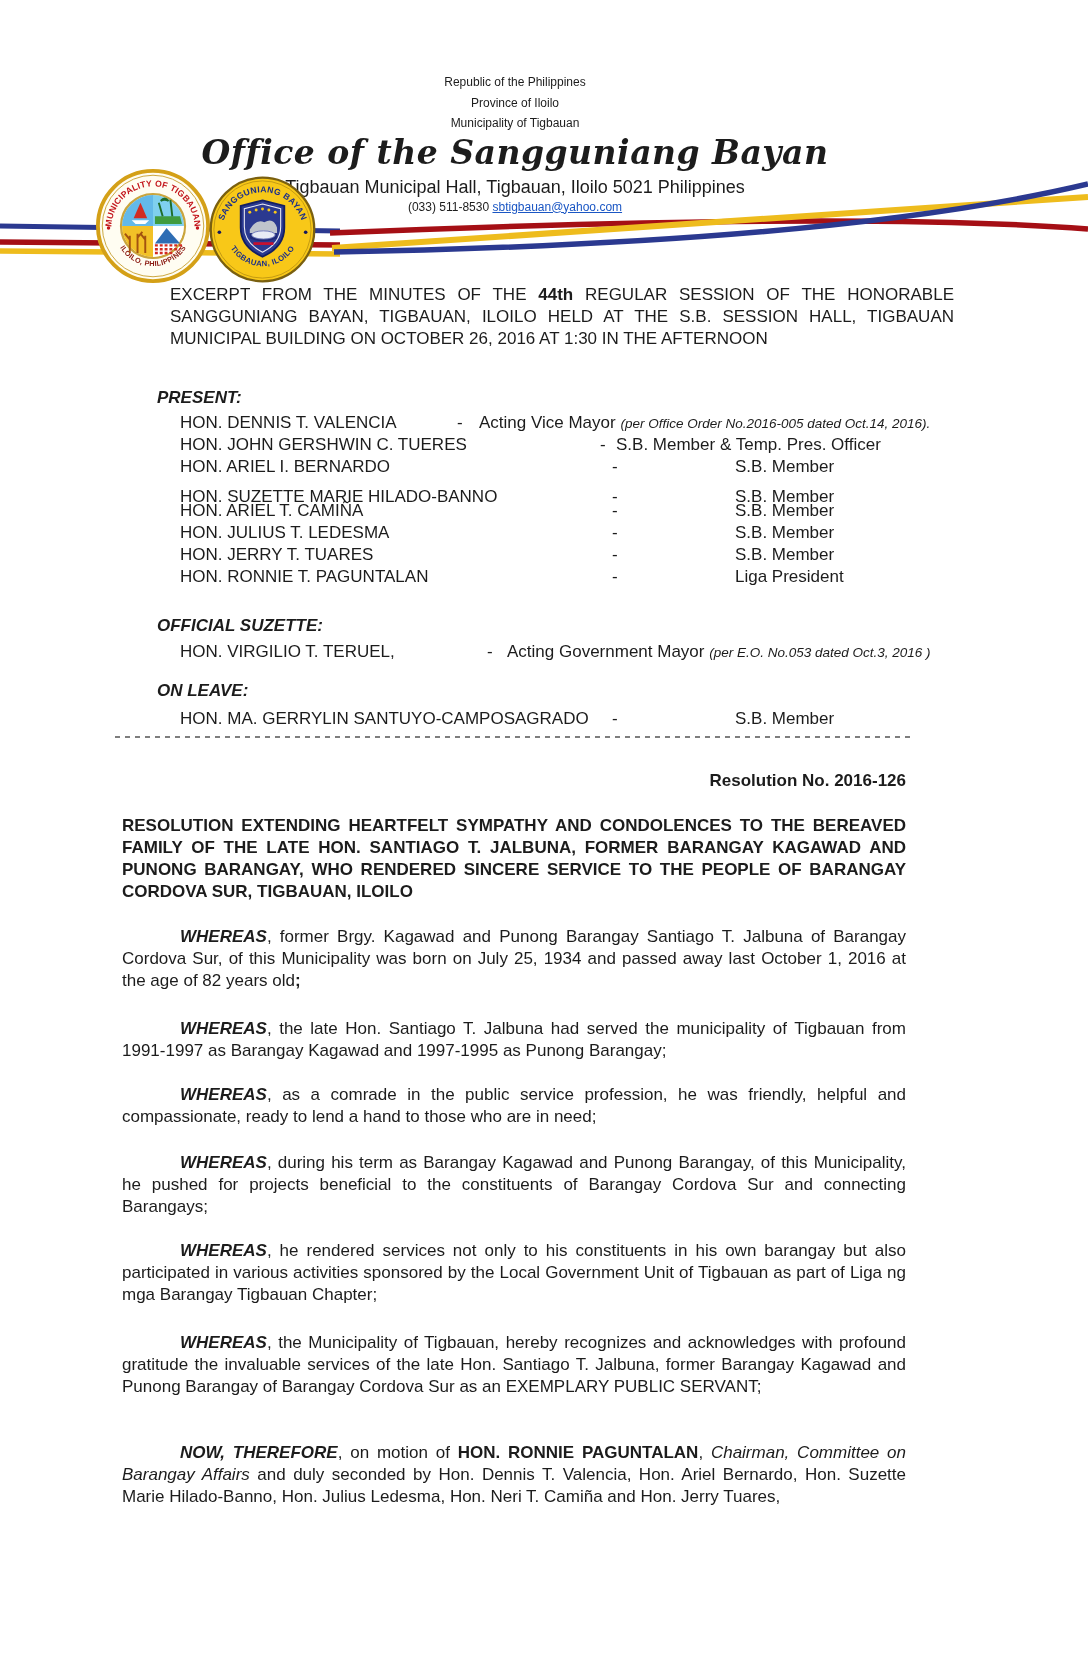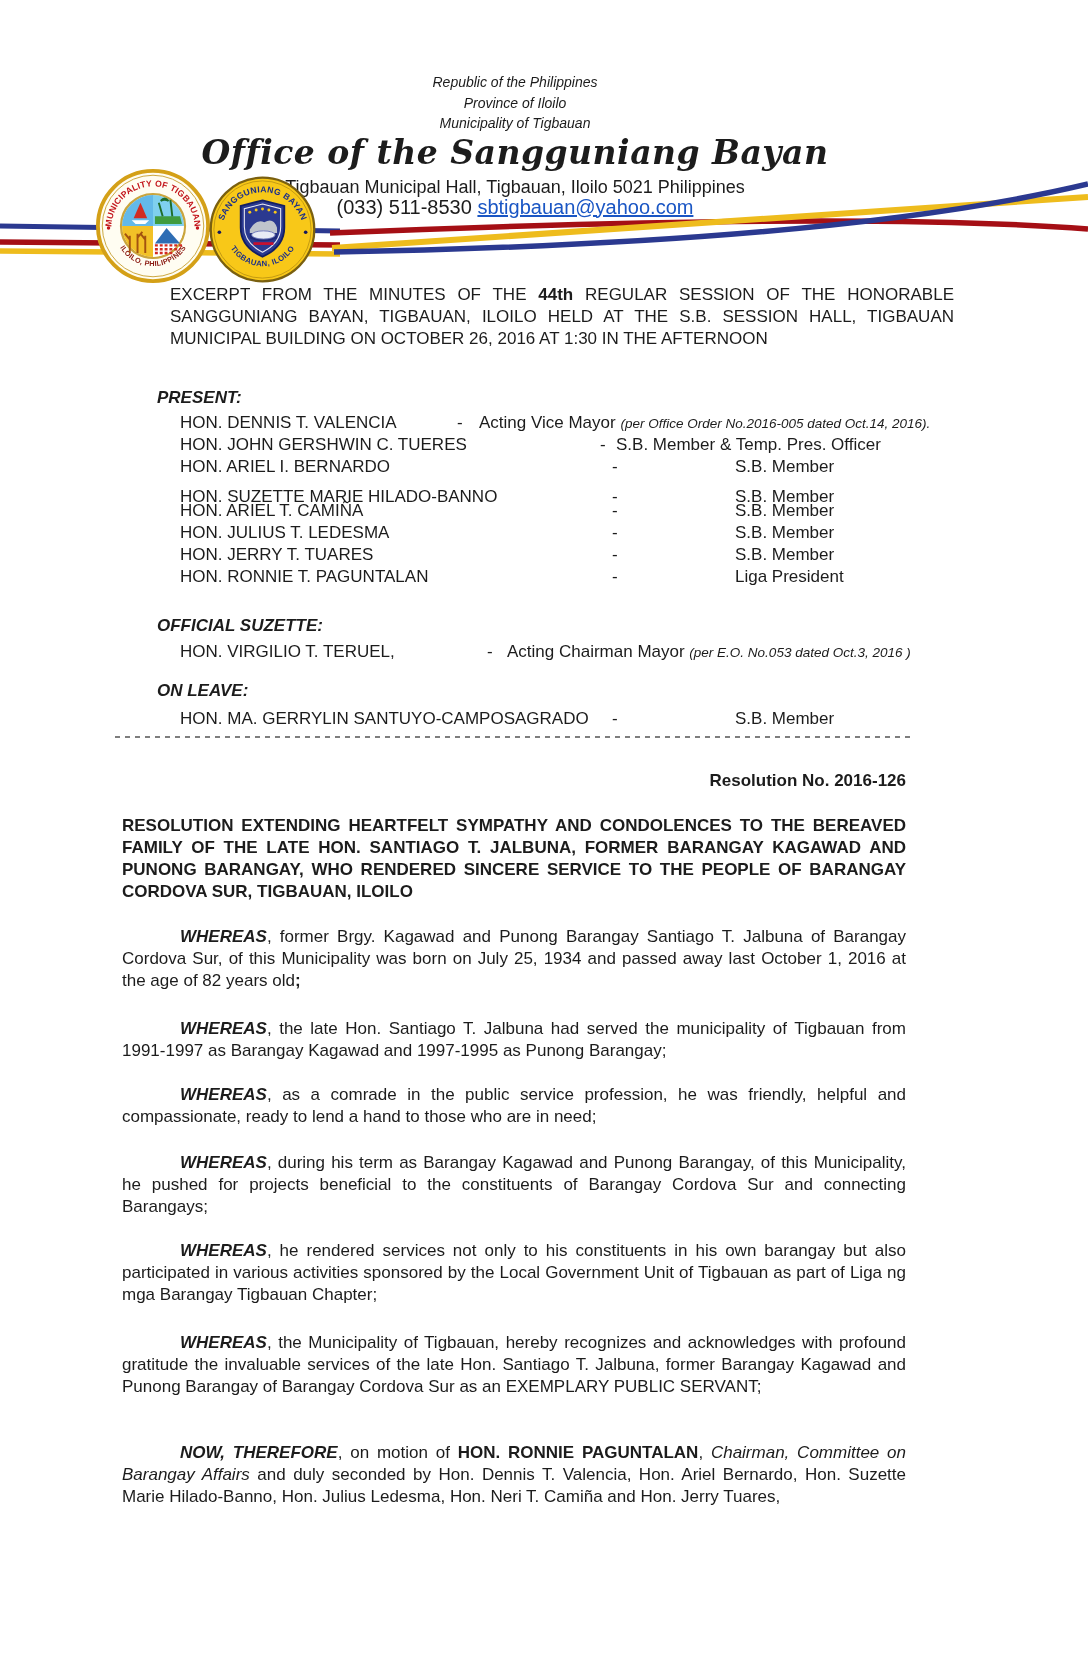--- a/index.html
+++ b/index.html
@@ -1,25 +1,25 @@
 <!DOCTYPE html>
 <html><head>
 <meta charset="utf-8">
 <style>
   html,body{margin:0;padding:0;background:#e8e8e8;}
   .page{position:relative;width:1088px;height:1664px;background:#ffffff;
         font-family:"Liberation Sans",sans-serif;color:#1c1c1c;overflow:hidden;margin:0 auto;}
 
   
   .header{position:absolute;left:0;top:72px;width:1030px;text-align:center;}
-  .hline{font-size:14px;line-height:20.5px;font-style:italic;}
+  .hline{font-size:12px;line-height:20.5px;}
   .office-title{font-family:"DejaVu Serif",serif;font-style:italic;font-weight:bold;
                 font-size:33px;line-height:36px;margin-top:1px;letter-spacing:.5px;}
   .addr{font-size:18px;line-height:20px;margin-top:6px;}
-  .contact{font-size:20px;line-height:20px;}
+  .contact{font-size:12px;line-height:20px;}
   .email-link{color:#1a56c4;text-decoration:underline;cursor:pointer;}
 
   
   .ribbon{position:absolute;left:0;top:0;width:1088px;height:300px;z-index:1;}
   .seal{position:absolute;z-index:2;}
   .seal-left{left:95px;top:168px;width:116px;height:116px;}
   .seal-right{left:208px;top:175px;width:109px;height:109px;}
 
   
   .content{position:absolute;left:122px;top:0;width:784px;z-index:3;}
@@ -195,21 +195,21 @@
         <span class="att-name">HON. RONNIE T. PAGUNTALAN</span>
         <span class="att-dash">-</span>
         <span class="att-pos">Liga President</span>
       </div>
     </div>
 
     <div class="block sec-label lbl-ob">OFFICIAL SUZETTE:</div>
     <div class="block att-row row-ob">
       <span class="att-name">HON. VIRGILIO T. TERUEL,</span>
       <span class="att-dash">-</span>
-      <span class="att-pos"><span>Acting Chairman Mayor </span><span class="note">(per E.O. No.053 dated Oct.3, 2016 )</span></span>
+      <span class="att-pos"><span>Acting Government Mayor </span><span class="note">(per E.O. No.053 dated Oct.3, 2016 )</span></span>
     </div>
 
     <div class="block sec-label lbl-onleave">ON LEAVE:</div>
     <div class="block att-row r-c row-onleave">
       <span class="att-name">HON. MA. GERRYLIN SANTUYO-CAMPOSAGRADO</span>
       <span class="att-dash">-</span>
       <span class="att-pos">S.B. Member</span>
     </div>
 
     <div class="block separator"></div>

